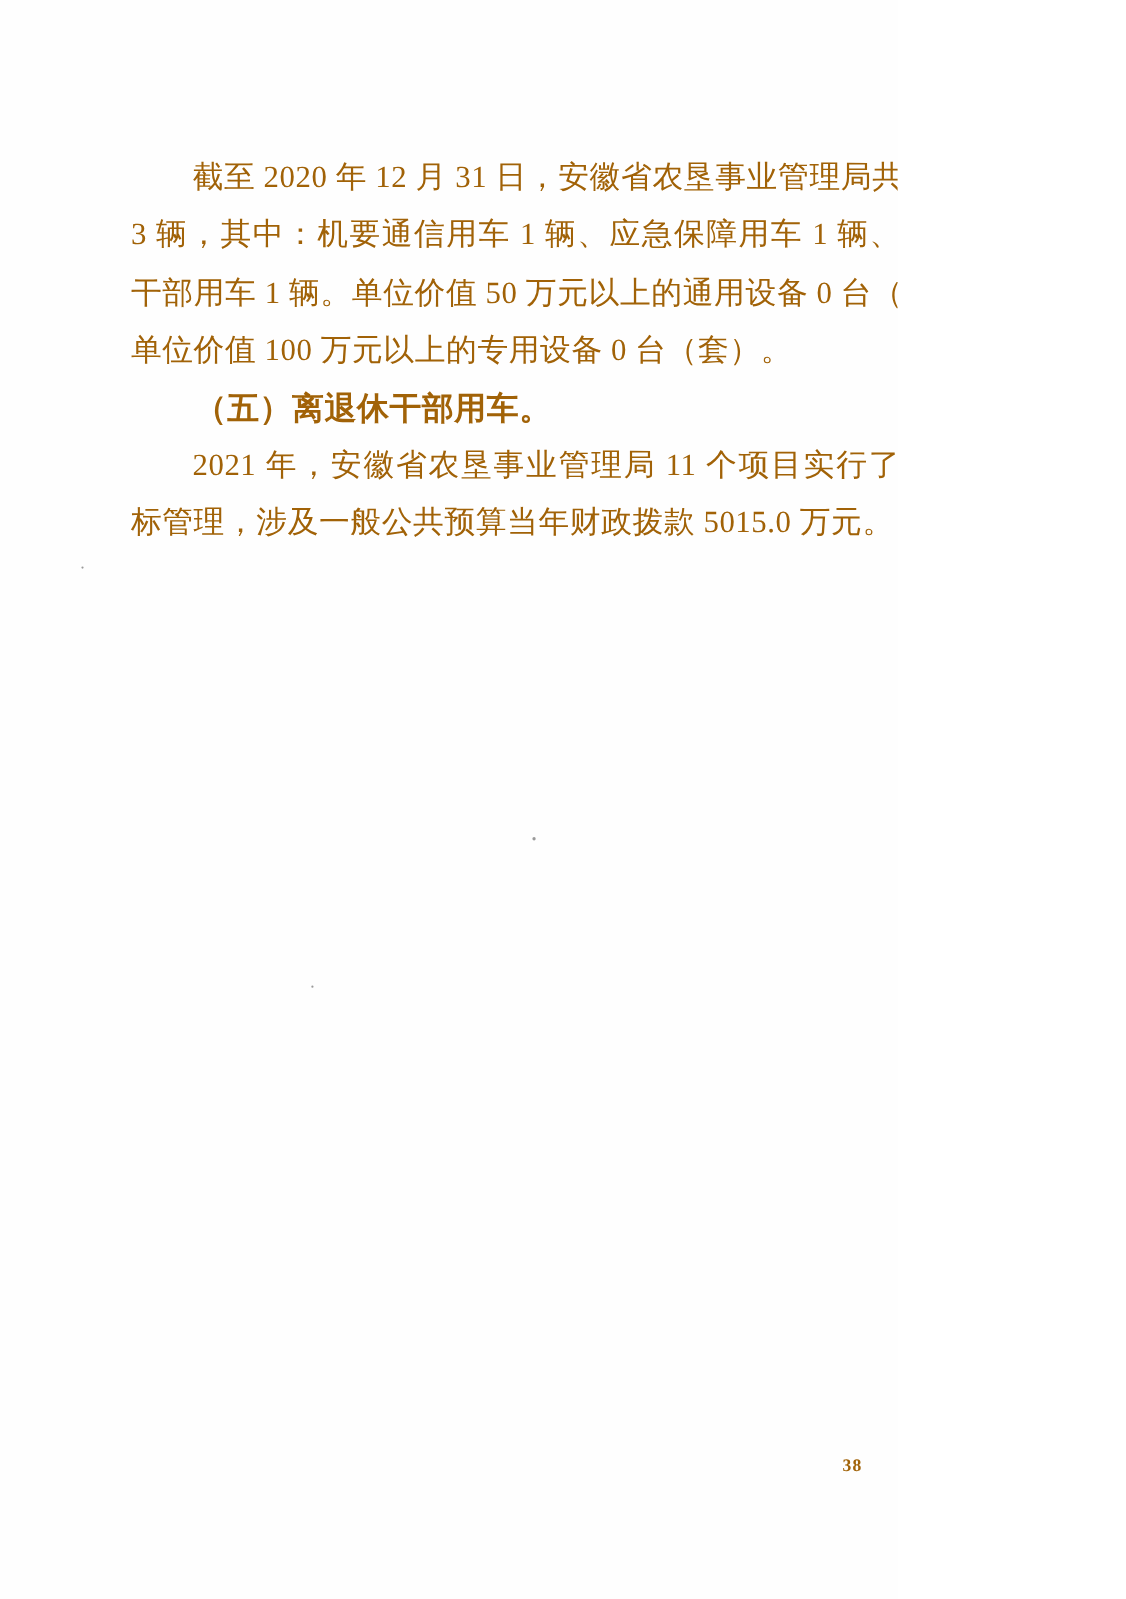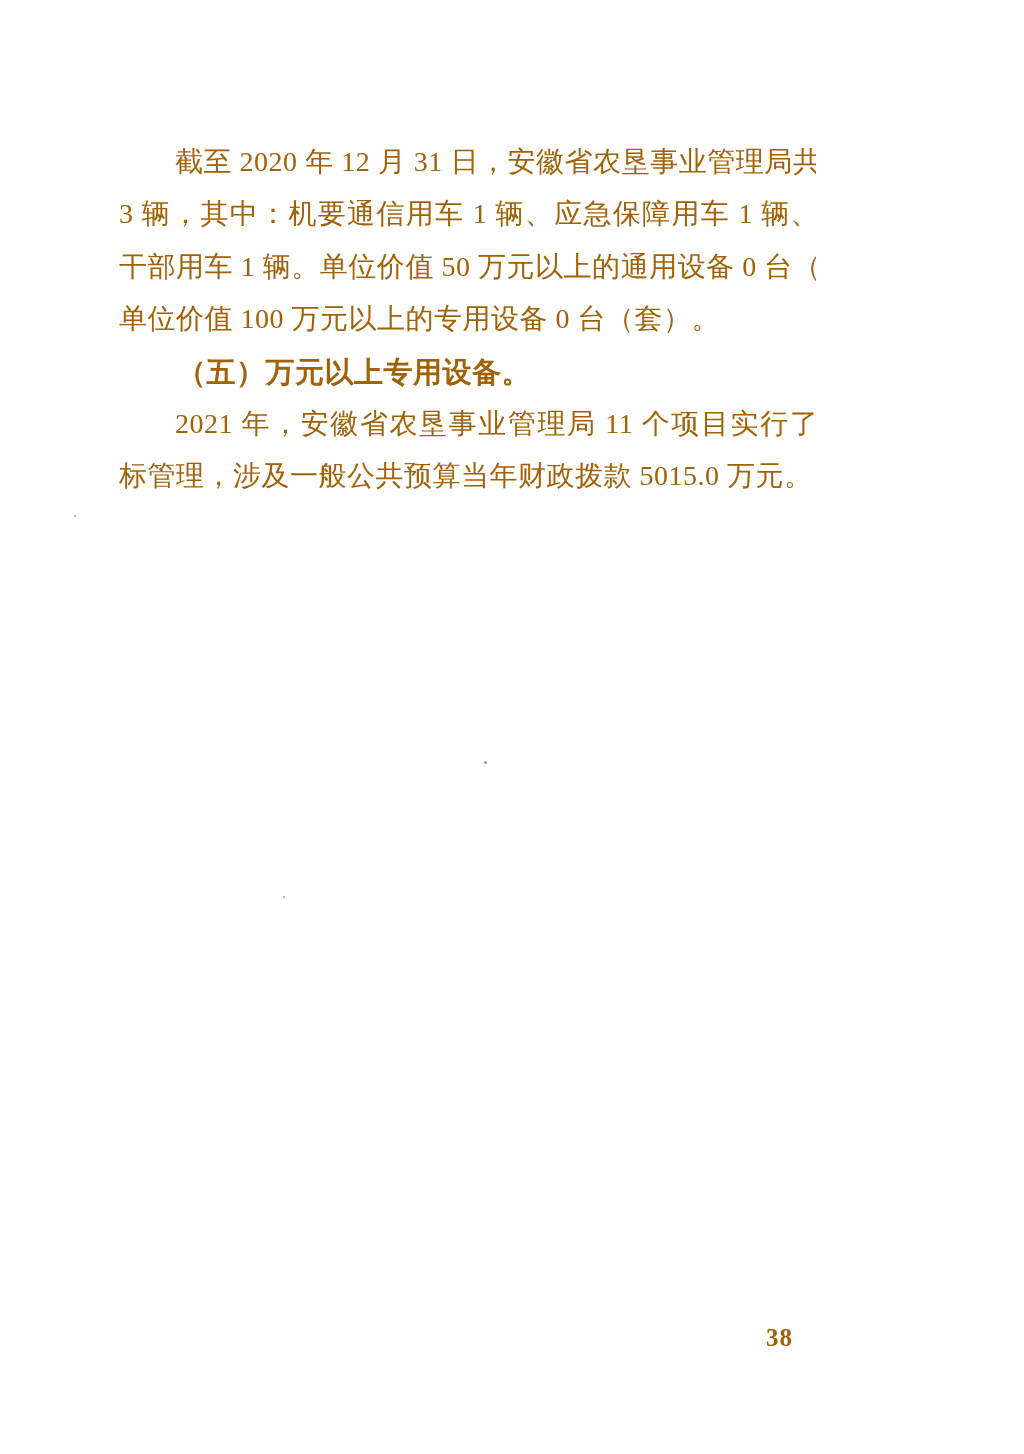--- a/index.html
+++ b/index.html
@@ -31,41 +31,41 @@
     text-indent: 2em;
   }
   .content p.heading {
     font-weight: 700;
     font-size: 29px;
   }
   .page-number {
     position: absolute;
     left: 766px;
     top: 1324px;
-    font-size: 25px;
+    font-size: 16px;
     font-weight: 700;
     letter-spacing: 1px;
   }
   .speck {
     position: absolute;
     background: #9a9a9a;
     border-radius: 50%;
   }
   .speck1 { left: 484px; top: 761px; width: 3px; height: 3px; }
   .speck2 { left: 74px;  top: 515px; width: 2px; height: 2px; }
   .speck3 { left: 283px; top: 896px; width: 2px; height: 2px; }
 </style>
 </head>
 <body>
 
 <div class="page">
 
   <div class="content">
     <p class="body-para">截至 2020 年 12 月 31 日，安徽省农垦事业管理局共有车辆 3 辆，其中：机要通信用车 1 辆、应急保障用车 1 辆、离退休干部用车 1 辆。单位价值 50 万元以上的通用设备 0 台（套），单位价值 100 万元以上的专用设备 0 台（套）。</p>
-    <p class="heading">（五）万元以上专用设备。</p>
+    <p class="heading">（五）离退休干部用车。</p>
     <p class="body-para">2021 年，安徽省农垦事业管理局 11 个项目实行了绩效目标管理，涉及一般公共预算当年财政拨款 5015.0 万元。</p>
   </div>
 
   <div class="page-number">38</div>
 
   <div class="speck speck1"></div>
   <div class="speck speck2"></div>
   <div class="speck speck3"></div>
 
 </div>

